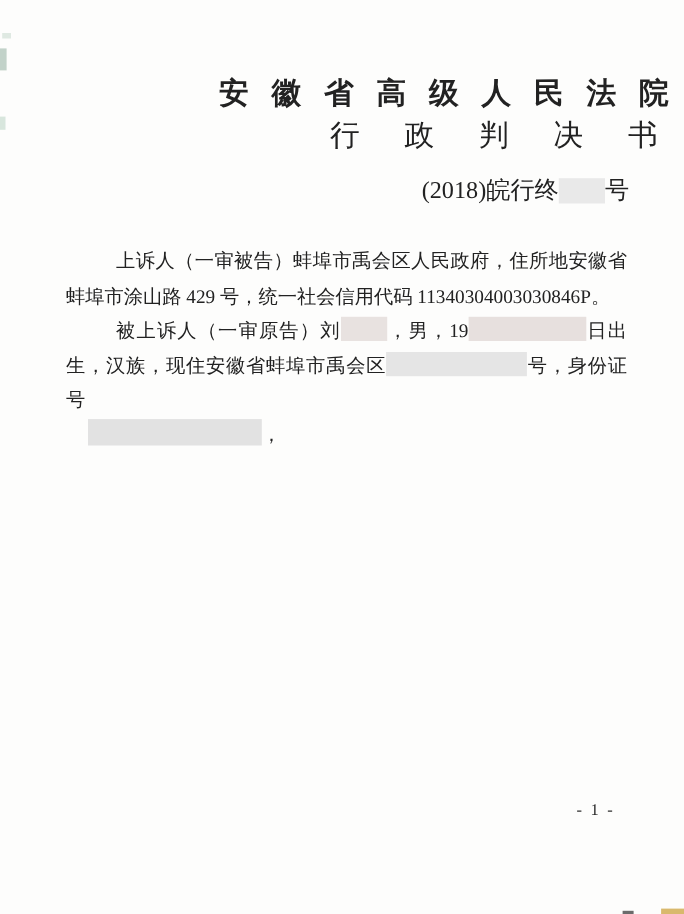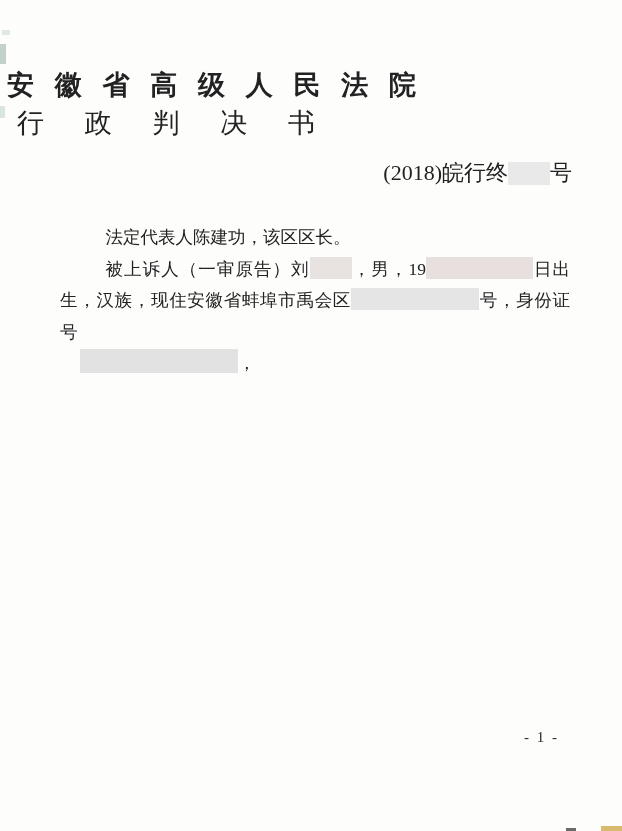--- a/index.html
+++ b/index.html
@@ -7,21 +7,21 @@
     position:relative;
     width:622px;height:831px;
     margin:0 auto;
     background:#fdfdfc;
     font-family:"Liberation Serif","DejaVu Serif",serif;
     color:#222;
     overflow:hidden;
   }
   .title-block{
     position:absolute;top:66px;left:0;width:615px;
-    text-align:left;
+    text-align:right;
   }
   .court-title{
     font-size:27px;font-weight:600;letter-spacing:7px;
     padding-left:7px; 
     line-height:38px;
     white-space:nowrap;
   }
   .doc-type-title{
     font-size:27px;font-weight:400;letter-spacing:17px;
     padding-left:17px;
@@ -64,21 +64,21 @@
   <div class="title-block">
     <div class="court-title">安 徽 省 高 级 人 民 法 院</div>
     <div class="doc-type-title">行 政 判 决 书</div>
   </div>
 
   <div class="case-line">
     <span>(2018)皖行终</span><span class="redact" style="width:42px;background:#e9e9e9"></span><span>号</span>
   </div>
 
   <div class="body-text" id="body-text">
-      <p><span>法定代表人陈建功，该区区长。</span></p>
+      <p><span>上诉人（一审被告）蚌埠市禹会区人民政府，住所地安徽省蚌埠市涂山路 429 号，统一社会信用代码 11340304003030846P。</span></p>
       <p><span>被上诉人（一审原告）刘</span><span class="redact" style="width: 42px; background: rgb(232, 226, 224);"></span><span>，男，19</span><span class="redact" style="width: 107px; background: rgb(231, 224, 222);"></span><span>日出生，汉族，现住安徽省蚌埠市禹会区</span><span class="redact" style="width: 128px; background: rgb(229, 229, 229);"></span><span>号，身份证号</span><br><span class="redact" style="width: 158px; background: rgb(226, 226, 226); margin-left: 20px; height: 24px;"></span><span>，</span></p>
     </div>
 
   <div class="page-number">- 1 -</div>
 
   <div id="artifacts">
       <div class="artifact" style="left: 2px; top: 30px; width: 8px; height: 5px; background: rgb(223, 233, 226);"></div>
       <div class="artifact" style="left: 0px; top: 44px; width: 6px; height: 20px; background: rgb(194, 210, 201);"></div>
       <div class="artifact" style="left: 0px; top: 106px; width: 5px; height: 12px; background: rgb(216, 230, 221);"></div>
       <div class="artifact" style="left: 566px; top: 828px; width: 10px; height: 3px; background: rgb(107, 107, 107);"></div>

